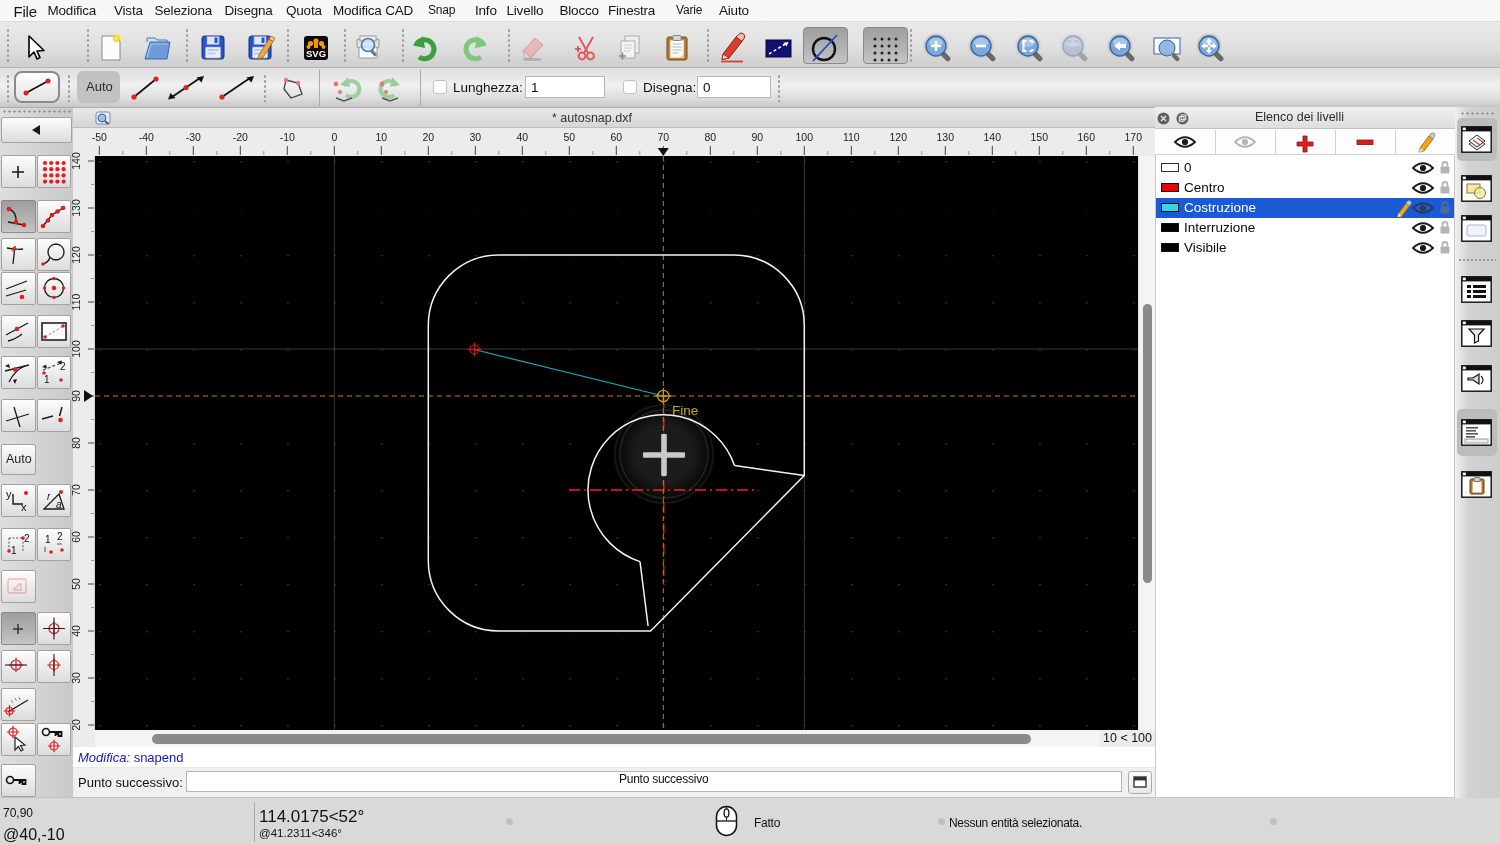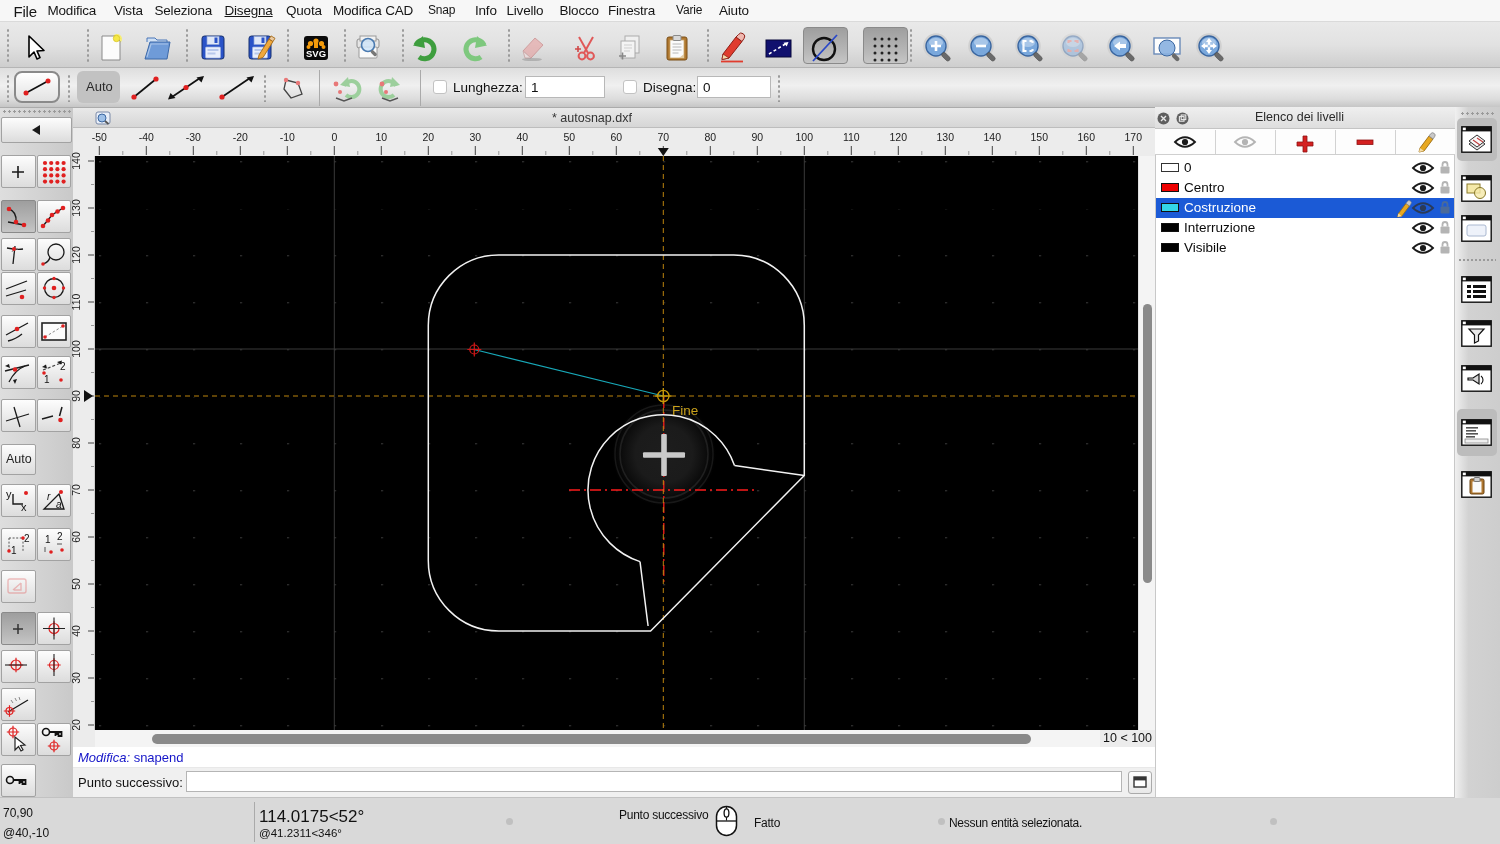--- a/index.html
+++ b/index.html
@@ -8,21 +8,21 @@
 .btn { position:absolute; border:1px solid #a2a2a2; border-radius:2px;
   background:linear-gradient(180deg,#fdfdfd,#e9e9e9 60%,#dcdcdc); }
 .btn.pressed { background:linear-gradient(180deg,#9e9e9e,#b8b8b8 70%,#c6c6c6); border-color:#8a8a8a; }
 svg { position:absolute; overflow:visible; }
 </style></head><body>
 <div class="abs" style="left:0;top:0;width:1500px;height:22px;background:#f7f7f7;border-bottom:1px solid #dadada;">
     <span class="abs" style="left:13.5px;top:3px;font-size:15px;color:#161616;letter-spacing:-0.2px;">File</span>
     <span class="abs" style="left:47.5px;top:3px;font-size:13.5px;color:#161616;letter-spacing:-0.2px;">Modifica</span>
     <span class="abs" style="left:114px;top:3px;font-size:13.5px;color:#161616;letter-spacing:-0.2px;">Vista</span>
     <span class="abs" style="left:154.5px;top:3px;font-size:13.5px;color:#161616;letter-spacing:-0.2px;">Seleziona</span>
-    <span class="abs" style="left:224.5px;top:3px;font-size:13.5px;color:#161616;letter-spacing:-0.2px;text-decoration:underline;">Disegna</span>
+    <span class="abs" style="left:224.5px;top:3px;font-size:13.5px;color:#161616;letter-spacing:-0.2px;">Disegna</span>
     <span class="abs" style="left:286px;top:3px;font-size:13.5px;color:#161616;letter-spacing:-0.2px;">Quota</span>
     <span class="abs" style="left:333px;top:3px;font-size:13.5px;color:#161616;letter-spacing:-0.2px;">Modifica CAD</span>
     <span class="abs" style="left:428px;top:3px;font-size:12px;color:#161616;letter-spacing:-0.2px;">Snap</span>
     <span class="abs" style="left:475px;top:3px;font-size:13.5px;color:#161616;letter-spacing:-0.2px;">Info</span>
     <span class="abs" style="left:506.5px;top:3px;font-size:13.5px;color:#161616;letter-spacing:-0.2px;">Livello</span>
     <span class="abs" style="left:559.5px;top:3px;font-size:13.5px;color:#161616;letter-spacing:-0.2px;">Blocco</span>
     <span class="abs" style="left:608px;top:3px;font-size:13.5px;color:#161616;letter-spacing:-0.2px;">Finestra</span>
     <span class="abs" style="left:676px;top:3px;font-size:12px;color:#161616;letter-spacing:-0.2px;">Varie</span>
     <span class="abs" style="left:719px;top:3px;font-size:13.5px;color:#161616;letter-spacing:-0.2px;">Aiuto</span>
   </div>
@@ -665,26 +665,26 @@
 <div class="abs" style="left:73px;top:768px;width:1082px;height:29px;background:#f0f0f0;"></div>
 <div class="abs" style="left:78px;top:775px;font-size:13px;color:#111;">Punto successivo:</div>
 <div class="abs" style="left:186px;top:771px;width:936px;height:21px;background:#fff;border:1px solid #b5b5b5;"></div>
 <div class="abs" style="left:1128px;top:771px;width:24px;height:23px;background:linear-gradient(180deg,#fdfdfd,#e8e8e8);border:1px solid #aaa;border-radius:3px;"></div>
 <svg class="abs" style="left:1133px;top:776px" width="14" height="12" viewBox="0 0 14 12">
     <rect x="1" y="1" width="12" height="10" fill="#fff" stroke="#333" stroke-width="1.4"></rect>
     <rect x="1" y="1" width="12" height="3.4" fill="#333"></rect>
   </svg>
 <div class="abs" style="left:0;top:797px;width:1500px;height:47px;background:#d9d9d9;border-top:1px solid #c2c2c2;"></div>
 <div class="abs" style="left:3px;top:806px;font-size:12px;color:#111;">70,90</div>
-<div class="abs" style="left:3px;top:826px;font-size:12px;color:#111;">@40,-10</div>
+<div class="abs" style="left:3px;top:826px;font-size:16px;color:#111;">@40,-10</div>
 <div class="abs" style="left:254px;top:802px;width:1px;height:40px;background:#aaa;"></div>
 <div class="abs" style="left:259px;top:807px;font-size:17px;color:#111;">114.0175&lt;52°</div>
 <div class="abs" style="left:259px;top:827px;font-size:11.5px;color:#111;">@41.2311&lt;346°</div>
 <div class="abs" style="left:506px;top:818px;width:7px;height:7px;border-radius:50%;background:#c0c0c0;"></div>
-<div class="abs" style="left:619px;top:808px;font-size:12px;letter-spacing:-0.25px;color:#111;">Punto successivo</div>
+<div class="abs" style="left:619px;top:772px;font-size:12px;letter-spacing:-0.25px;color:#111;">Punto successivo</div>
 <svg class="abs" style="left:715px;top:805px" width="23" height="32" viewBox="0 0 23 32">
     <rect x="1.5" y="1.5" width="20" height="29" rx="10" fill="#fff" stroke="#111" stroke-width="1.5"></rect>
     <path d="M1.5 16 h20" stroke="#111" stroke-width="1.3"></path>
     <path d="M11.5 1.5 v14" stroke="#111" stroke-width="1.1"></path>
     <ellipse cx="11.5" cy="8" rx="2.4" ry="4.2" fill="#fff" stroke="#111" stroke-width="1.3"></ellipse>
   </svg>
 <div class="abs" style="left:754px;top:816px;font-size:12px;letter-spacing:-0.25px;color:#111;">Fatto</div>
 <div class="abs" style="left:938px;top:818px;width:7px;height:7px;border-radius:50%;background:#c0c0c0;"></div>
 <div class="abs" style="left:949px;top:816px;font-size:12px;letter-spacing:-0.3px;color:#111;">Nessun entità selezionata.</div>
 <div class="abs" style="left:1270px;top:818px;width:7px;height:7px;border-radius:50%;background:#c0c0c0;"></div>

